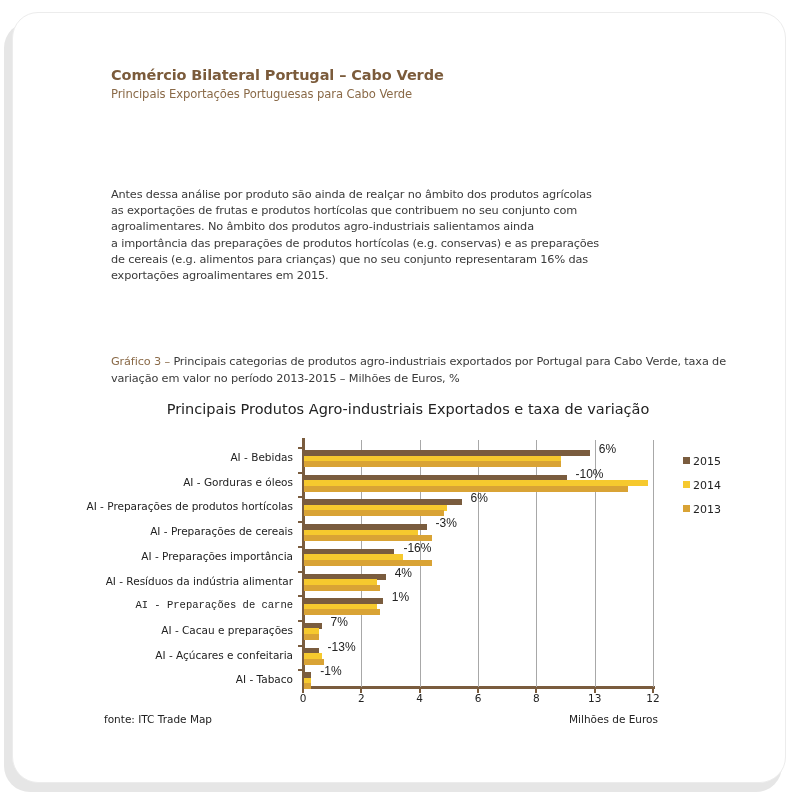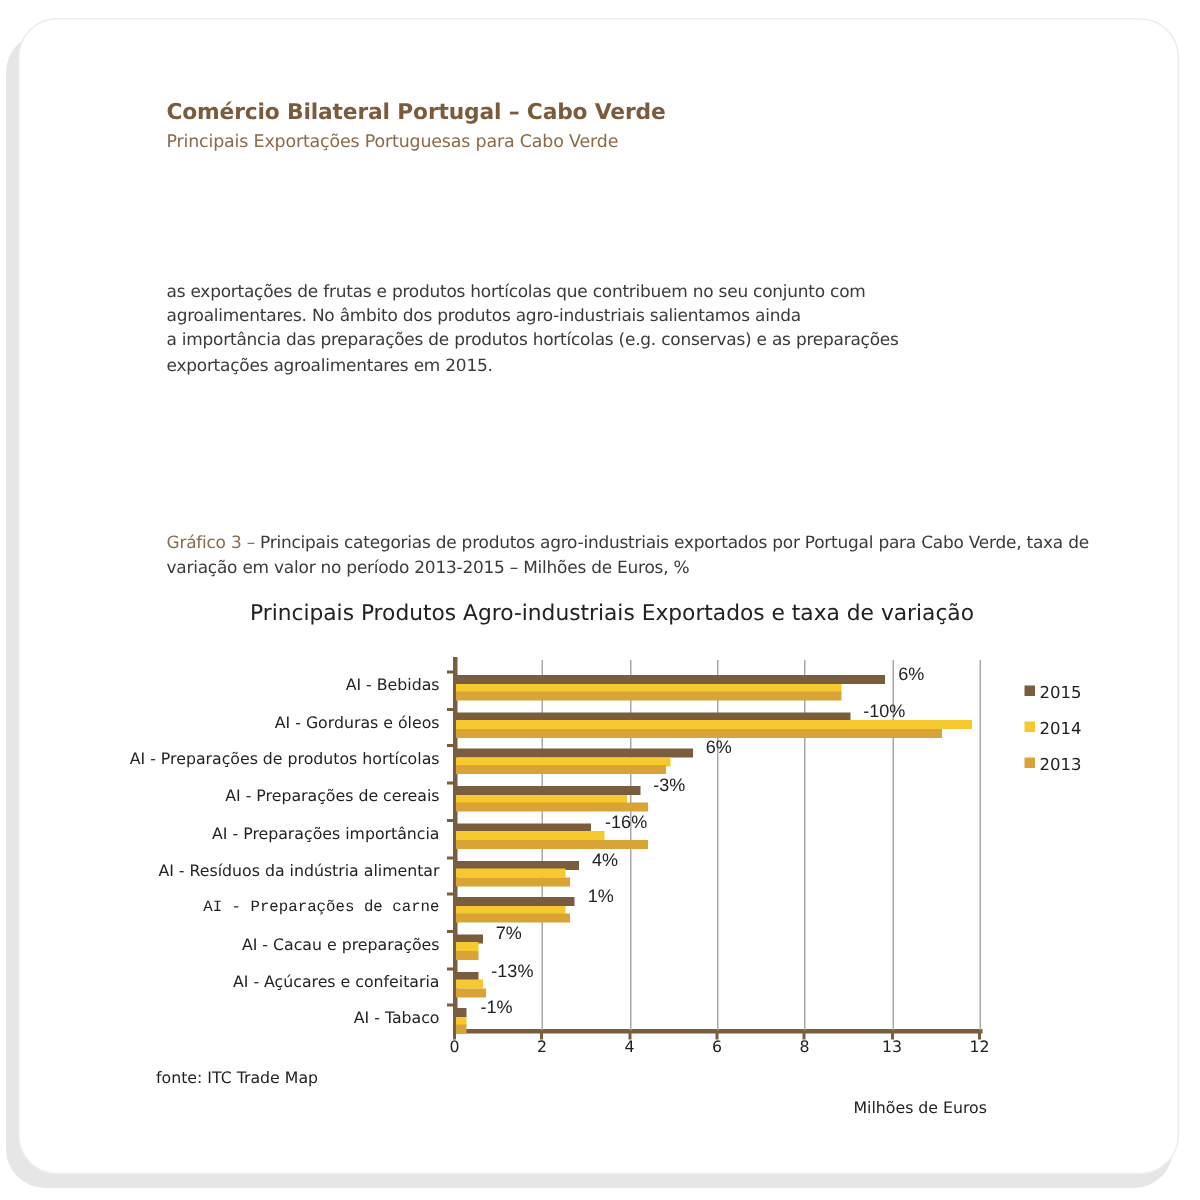--- a/index.html
+++ b/index.html
@@ -24,35 +24,37 @@
   .bar { position:absolute; left:1px; height:6px; }
   .b2015 { background:#7a5c3e; }
   .b2014 { background:#f6c92e; }
   .b2013 { background:#d9a335; }
   .pct { position:absolute; font-size:12px; color:#222; font-family:"Liberation Sans", sans-serif; }
   .cat { position:absolute; right:507px; font-size:10.5px; color:#222; white-space:nowrap; text-align:center; }
   .xlabel { position:absolute; top:692px; font-size:10.5px; color:#222; width:20px; text-align:center; }
   .legend-item { position:absolute; left:683px; font-size:11px; color:#222; }
   .legend-item .sw { display:inline-block; width:7px; height:7px; margin-right:3px; vertical-align:1px; }
   .source { position:absolute; left:104px; top:713px; font-size:10.5px; color:#222; }
-  .unit { position:absolute; left:569px; top:733px; font-size:10.5px; color:#222; }
+  .unit { position:absolute; left:569px; top:713px; font-size:10.5px; color:#222; }
 </style>
 </head>
 <body>
 
 <div class="shadow"></div>
 <div class="card"></div>
 
 <div class="title">Comércio Bilateral Portugal – Cabo Verde</div>
 <div class="subtitle">Principais Exportações Portuguesas para Cabo Verde</div>
 
 <div class="para">
+  <span>Antes dessa análise por produto são ainda de realçar no âmbito dos produtos agrícolas</span>
   <span>as exportações de frutas e produtos hortícolas que contribuem no seu conjunto com</span>
   <span>agroalimentares. No âmbito dos produtos agro-industriais salientamos ainda</span>
   <span>a importância das preparações de produtos hortícolas (e.g. conservas) e as preparações</span>
+  <span>de cereais (e.g. alimentos para crianças) que no seu conjunto representaram 16% das</span>
   <span>exportações agroalimentares em 2015.</span>
 </div>
 
 <div class="caption"><span class="lead">Gráfico 3 –</span><span> Principais categorias de produtos agro-industriais exportados por Portugal para Cabo Verde, taxa de variação em valor no período 2013-2015 – Milhões de Euros, %</span></div>
 
 <div class="chart-title">Principais Produtos  Agro-industriais  Exportados  e taxa de variação</div>
 
 <div id="cats">
     <div class="cat" style="top: 451px;">AI - Bebidas</div>
     <div class="cat" style="top: 475.7px;">AI - Gorduras e óleos</div>

